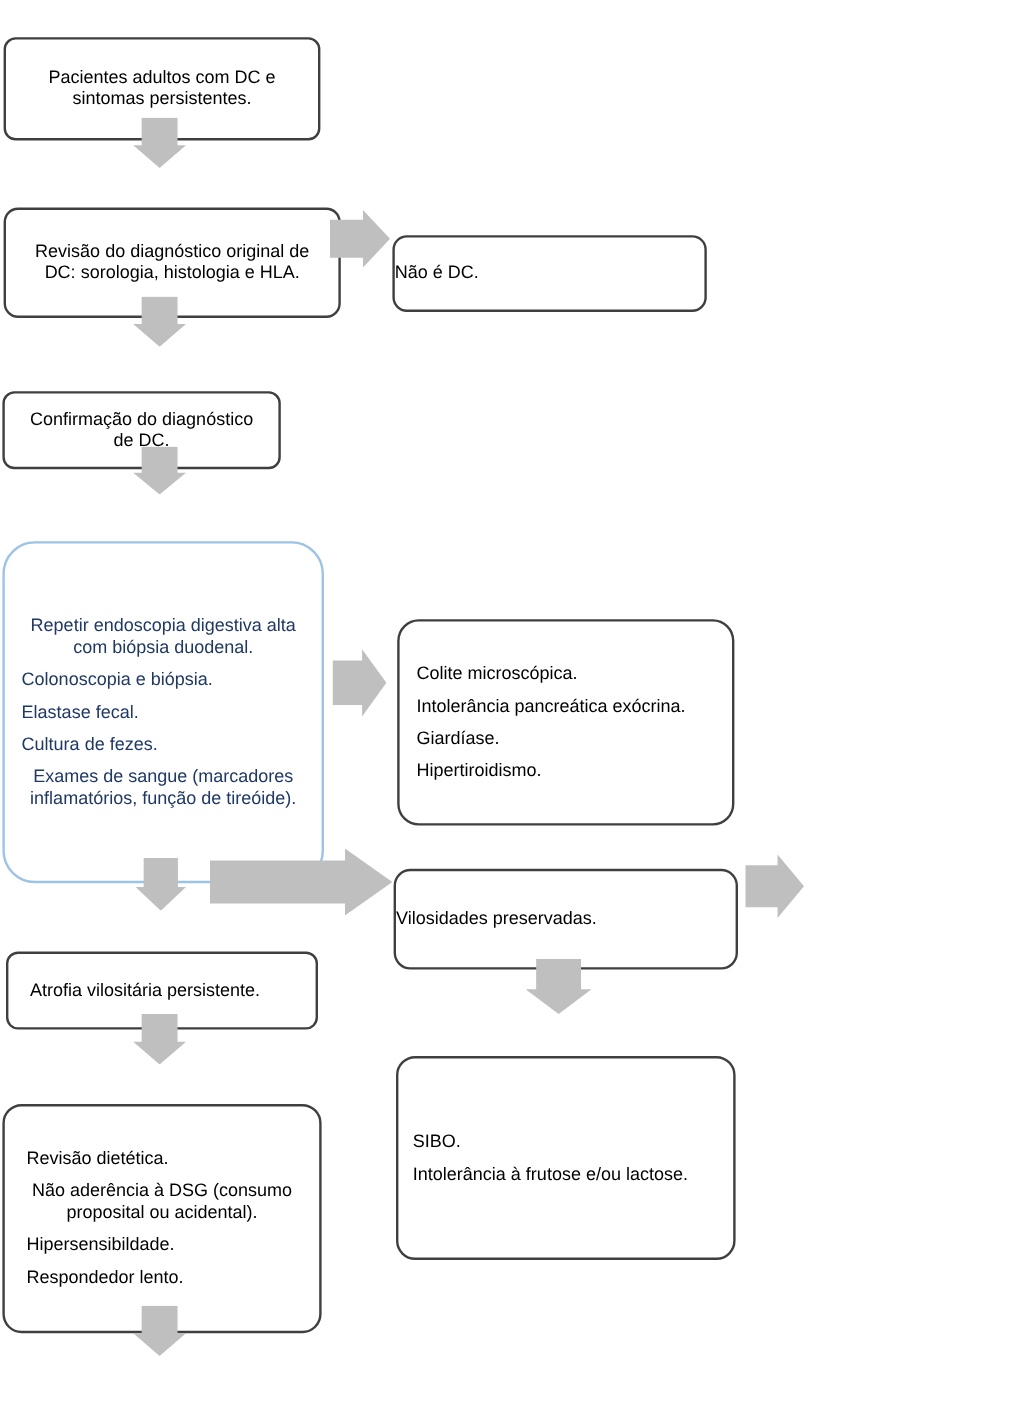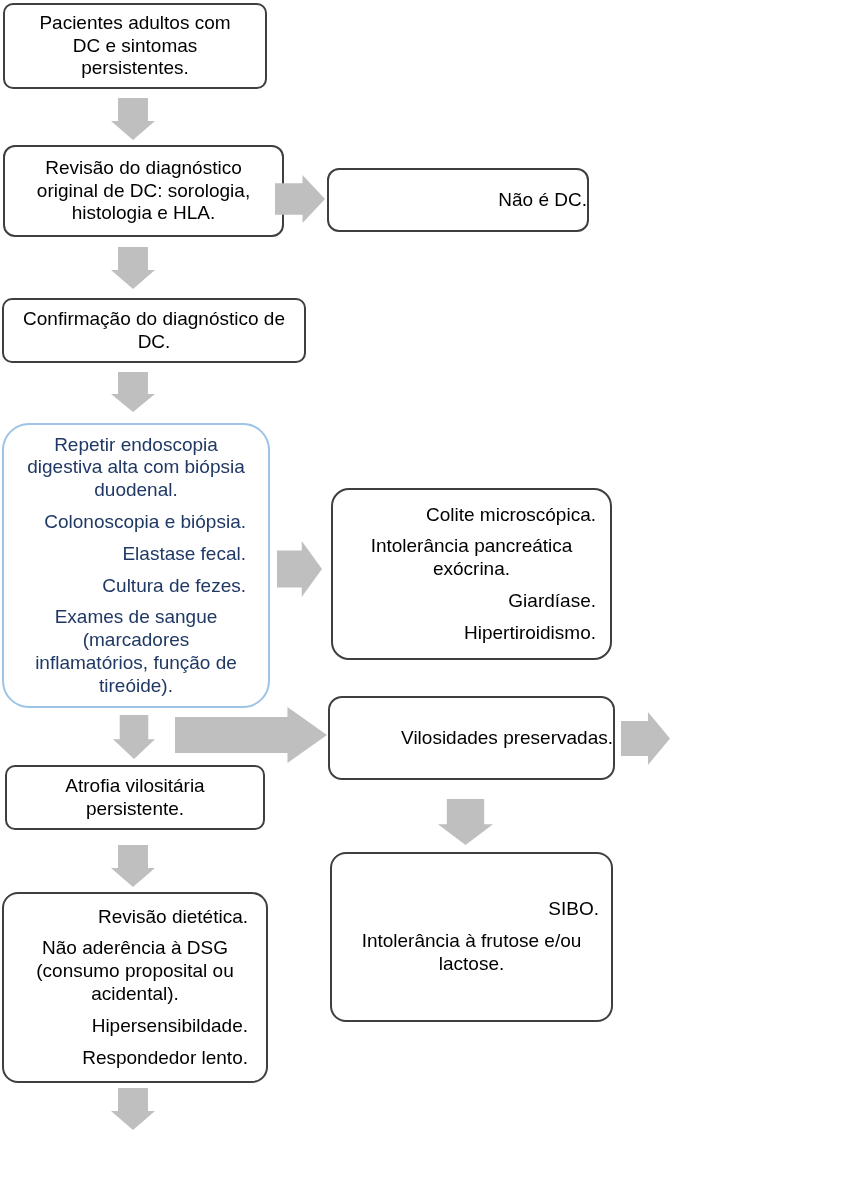--- a/index.html
+++ b/index.html
@@ -12,37 +12,37 @@
   }
   *{box-sizing:border-box;}
   html,body{margin:0;padding:0;background:var(--background);}
   body{font-family:"Liberation Sans","DejaVu Sans",sans-serif;color:var(--text);}
   #canvas{position:relative;width:841px;height:1185px;background:var(--background);overflow:hidden;}
 
   .box{
     position:absolute;
     background:var(--background);
     border:2px solid var(--box_border);
-    display:flex;flex-direction:column;justify-content:center;align-items:flex-end;
+    display:flex;flex-direction:column;justify-content:center;align-items:flex-start;
     text-align:center;
-    font-size:19px;line-height:1.2;
+    font-size:15px;line-height:1.2;margin-top:28px;
   }
   .box p{margin:4.5px 0;}
 
   .arrow{position:absolute;background:var(--arrow);}
   .arrow-down{clip-path:polygon(16% 0, 84% 0, 84% 55%, 100% 55%, 50% 100%, 0 55%, 16% 55%);}
   .arrow-right{clip-path:polygon(0 17%, 55% 17%, 55% 0, 100% 50%, 55% 100%, 55% 83%, 0 83%);}
   .arrow-right-long{clip-path:polygon(0 18%, 74% 18%, 74% 0, 100% 50%, 74% 100%, 74% 82%, 0 82%);}
 
   #b-patients{left:3px;top:3px;width:264px;height:86px;border-radius:10px;padding:0 20px;}
   #b-revisao{left:3px;top:145px;width:281px;height:92px;border-radius:12px;padding:0 16px;}
   #b-naodc{left:327px;top:168px;width:262px;height:64px;border-radius:12px;}
-  #b-confirmacao{left:2px;top:298px;width:304px;height:65px;border-radius:10px;padding:0 18px;}
+  #b-confirmacao{left:2px;top:298px;width:232px;height:65px;border-radius:10px;padding:0 18px;}
   #b-workup{
-    left:2px;top:423px;width:268px;height:285px;border-radius:27px;padding:6px 22px;
+    left:2px;top:423px;width:268px;height:285px;border-radius:27px;padding:6px 14px;
     border-color:var(--highlight_border);color:var(--highlight_text);
   }
   #b-differentials{left:331px;top:488px;width:281px;height:172px;border-radius:18px;padding:0 14px;}
   #b-vilosidades{left:328px;top:696px;width:287px;height:84px;border-radius:14px;}
   #b-sintomas{left:672px;top:695px;width:168px;height:83px;border-radius:10px;padding:0 10px;}
   #b-atrofia{left:5px;top:765px;width:260px;height:65px;border-radius:10px;padding:0 18px;}
   #b-sibo{left:330px;top:852px;width:283px;height:170px;border-radius:16px;padding:0 12px;}
   #b-dietetica{left:2px;top:892px;width:266px;height:191px;border-radius:16px;padding:0 18px;}
   #b-considerar{left:2px;top:1133px;width:268px;height:45px;border-radius:8px;}
 

